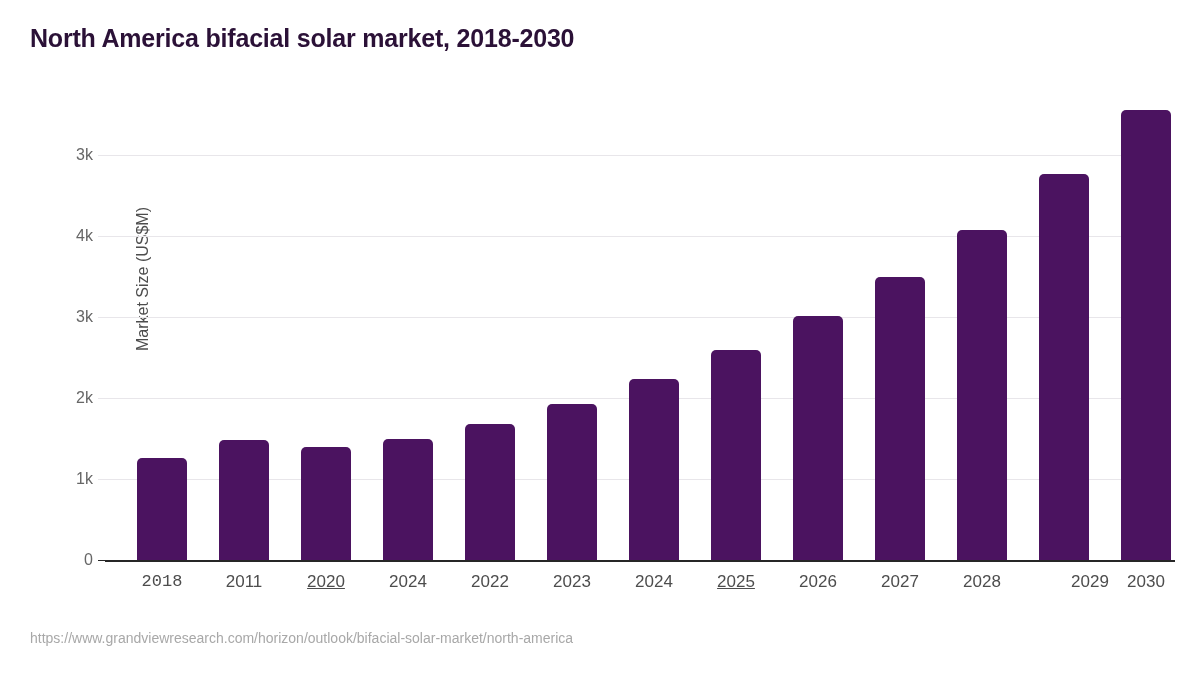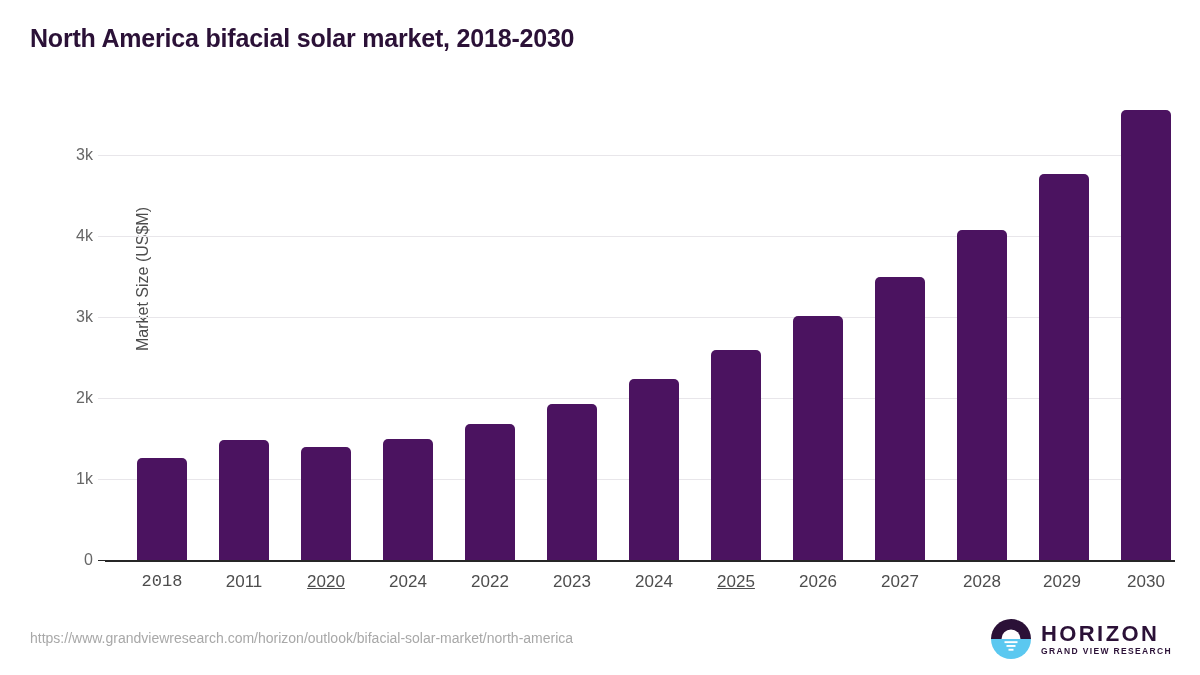--- a/index.html
+++ b/index.html
@@ -251,42 +251,21 @@
         <div class="xtick-label" style="left: 98px;">2011</div>
         <div class="xtick-label" style="left: 180px; text-decoration: underline;">2020</div>
         <div class="xtick-label" style="left: 262px;">2024</div>
         <div class="xtick-label" style="left: 344px;">2022</div>
         <div class="xtick-label" style="left: 426px;">2023</div>
         <div class="xtick-label" style="left: 508px;">2024</div>
         <div class="xtick-label" style="left: 590px; text-decoration: underline;">2025</div>
         <div class="xtick-label" style="left: 672px;">2026</div>
         <div class="xtick-label" style="left: 754px;">2027</div>
         <div class="xtick-label" style="left: 836px;">2028</div>
-        <div class="xtick-label" style="left: 916px;">2029</div>
+        <div class="xtick-label" style="left: 944px;">2029</div>
         <div class="xtick-label" style="left: 1000px;">2030</div>
       </div>
   </div>
 
   <div id="source-url">https://www.grandviewresearch.com/horizon/outlook/bifacial-solar-market/north-america</div>
 
-  <div id="logo">
-    <svg id="logo-mark" viewBox="0 0 42 42">
-      <defs>
-        <clipPath id="circ">
-            <circle cx="21" cy="21" r="20"></circle>
-          </clipPath>
-      </defs>
-      <g clip-path="url(#circ)">
-        <rect x="0" y="0" width="42" height="21" fill="#2b1137"></rect>
-        <rect x="0" y="21" width="42" height="21" fill="#5bc8f0"></rect>
-        <path d="M11.5 21 a9.5 9.5 0 0 1 19 0 z" fill="#ffffff"></path>
-        <rect x="14.5" y="23.2" width="13" height="1.9" fill="#ffffff"></rect>
-        <rect x="16.5" y="27.0" width="9" height="1.9" fill="#ffffff"></rect>
-        <rect x="18.5" y="30.8" width="5" height="1.9" fill="#ffffff"></rect>
-      </g>
-    </svg>
-    <div id="logo-text">
-      <div id="logo-wordmark">HORIZON</div>
-      <div id="logo-tagline">GRAND VIEW RESEARCH</div>
-    </div>
-  </div>
 
 </div>
 
 </body></html>

